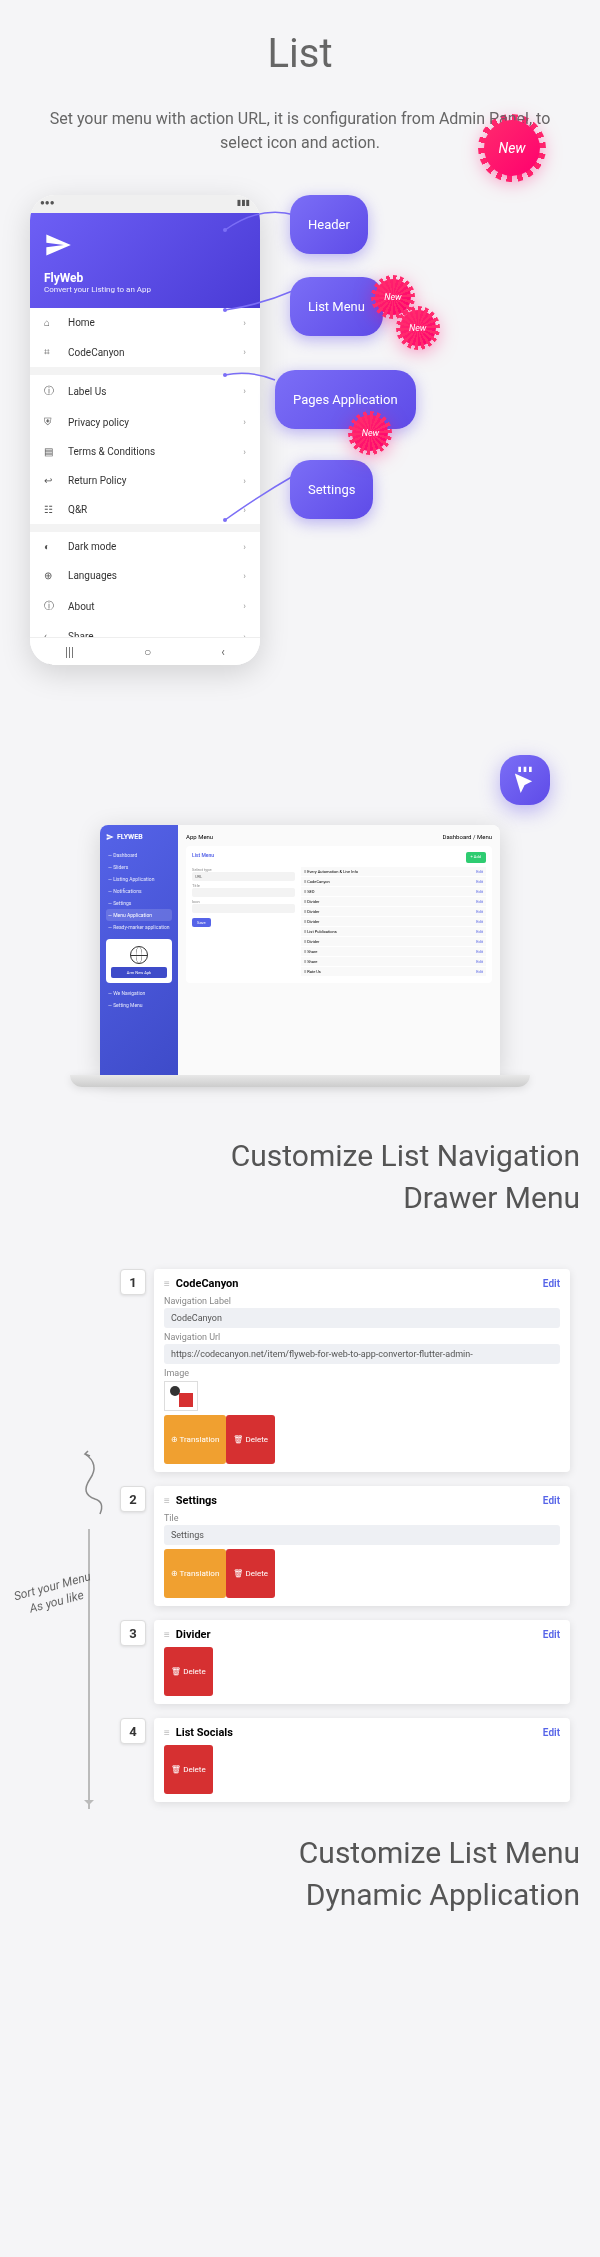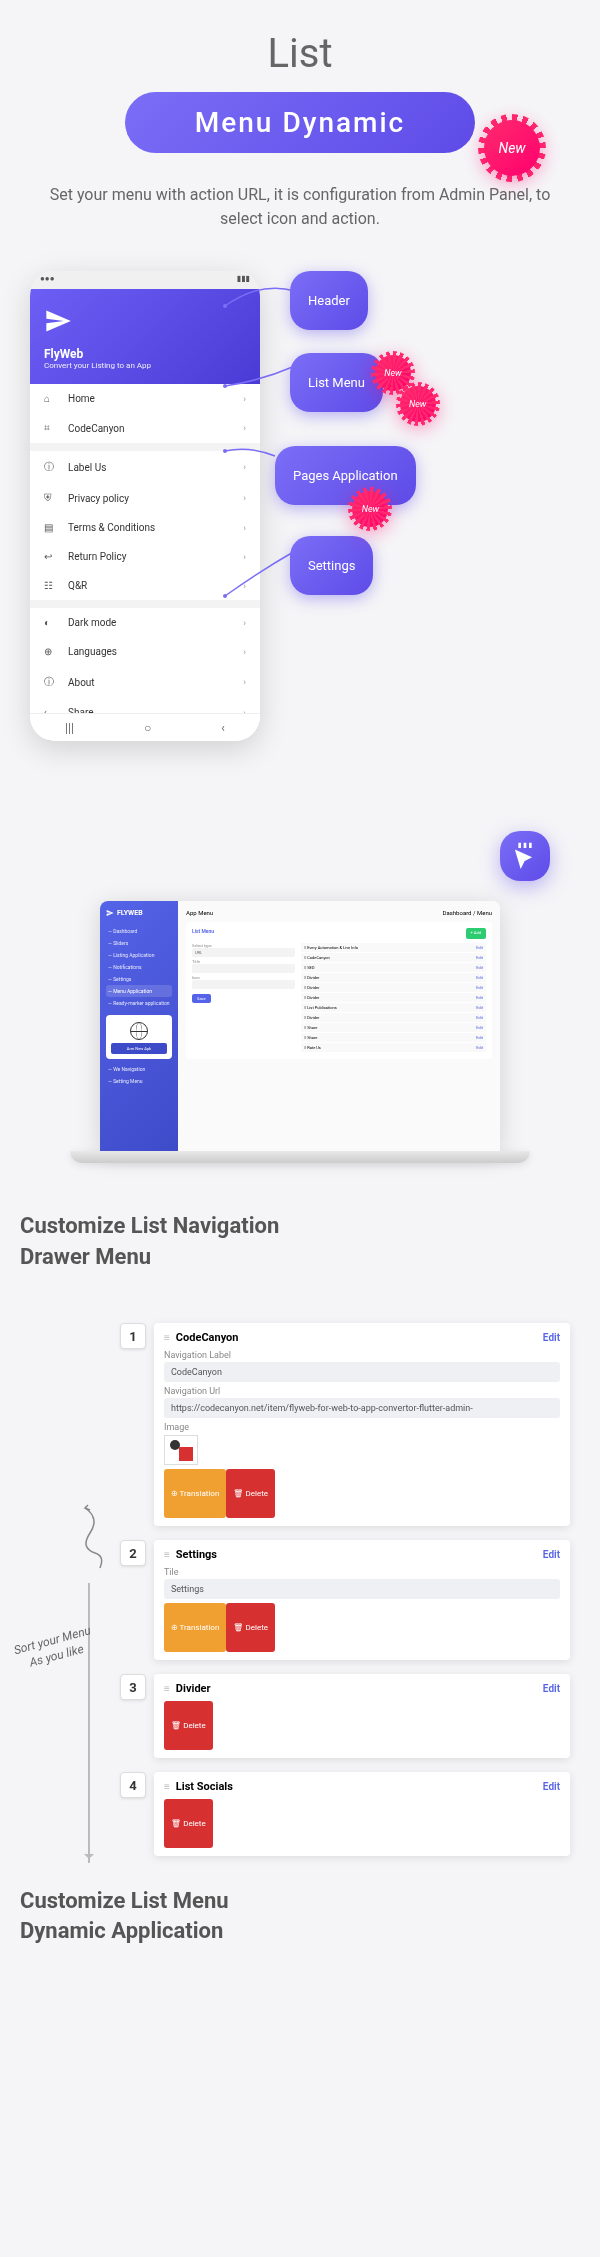--- a/index.html
+++ b/index.html
@@ -44,21 +44,21 @@
 .lap-main{flex:1;background:#fafafa;padding:8px}
 .lap-head{display:flex;justify-content:space-between;font-size:6px;margin-bottom:6px}
 .lap-panel{background:#fff;border-radius:4px;padding:6px;font-size:5px}
 .lap-panel-title{color:#5563e8;font-weight:600;margin-bottom:5px}
 .lap-cols{display:flex;gap:6px}
 .lap-col{flex:1}
 .lap-input{background:#f3f3f3;padding:2px 3px;border-radius:2px;margin-bottom:2px;font-size:4px;color:#666}
 .lap-row{display:flex;justify-content:space-between;padding:2px 3px;background:#f9f9f9;margin-bottom:1px;font-size:4px}
 .lap-edit{color:#5563e8}
 .lap-add{background:#2ecc71;color:#fff;font-size:4px;padding:2px 5px;border-radius:2px;float:right}
-.caption{text-align:left;font-size:22px;color:#555;line-height:1.4;margin:30px 0 50px;font-weight:700}
+.caption{text-align:right;font-size:30px;color:#555;line-height:1.4;margin:30px 0 50px;font-weight:400}
 .editor-section{position:relative;padding:0 10px 0 100px}
 .step{display:flex;margin-bottom:14px;position:relative}
 .step-num{width:26px;height:26px;background:#fff;border:1px solid #ddd;border-radius:4px;text-align:center;line-height:26px;font-size:13px;font-weight:700;color:#333;margin-right:8px;flex-shrink:0;box-shadow:0 1px 3px rgba(0,0,0,.1)}
 .step-card{flex:1;background:#fff;border-radius:4px;box-shadow:0 2px 8px rgba(0,0,0,.1);padding:8px 10px}
 .step-head{display:flex;align-items:center;margin-bottom:6px}
 .drag{color:#bbb;font-size:10px;margin-right:6px}
 .step-title{font-size:11px;font-weight:700;flex:1}
 .edit-link{color:#5563e8;font-size:10px;font-weight:600}
 .field-label{font-size:9px;color:#888;margin:4px 0 2px}
 .field-input{background:#eef0f4;padding:5px 7px;border-radius:3px;font-size:9px;color:#555;margin-bottom:4px}
@@ -72,21 +72,20 @@
 .swirl{position:absolute;left:40px;top:180px}
 .down-arrow{position:absolute;left:68px;top:260px;width:2px;height:280px;background:#bbb}
 .down-arrow::after{content:'';position:absolute;bottom:-1px;left:-4px;border:5px solid transparent;border-top-color:#bbb}
 .wrap{position:relative}
 </style>
 </head>
 <body>
 
 <div class="wrap">
 <h1 class="title1">List</h1>
-<div class="pill">Menu Dynamic</div>
 <span class="new-badge hero-badge">New</span>
 <p class="desc">Set your menu with action URL, it is configuration from Admin Panel, to select icon and action.</p>
 
 <div class="phone-section">
   <div class="phone">
     <div class="phone-status">
           <span>●●●</span>
           <span>▮▮▮</span>
         </div>
     <div class="drawer-header">

